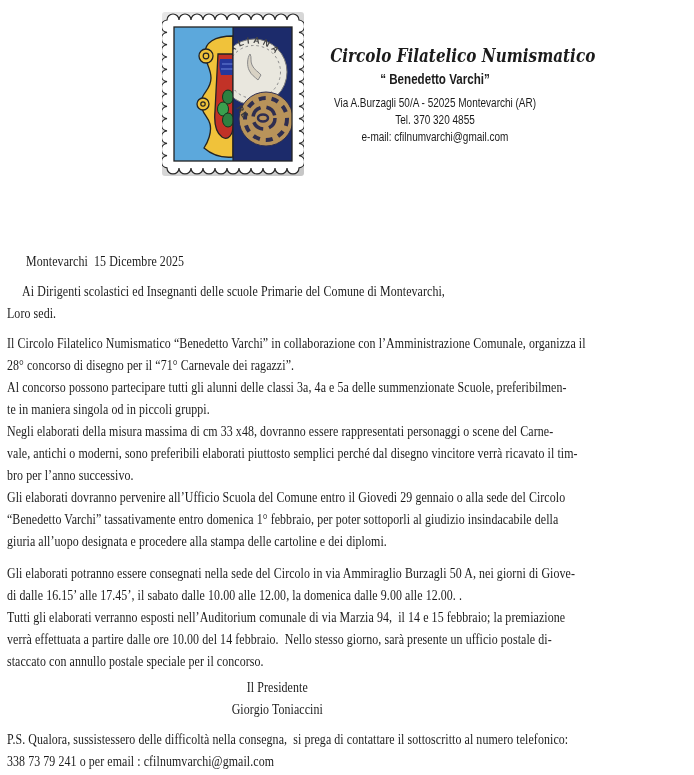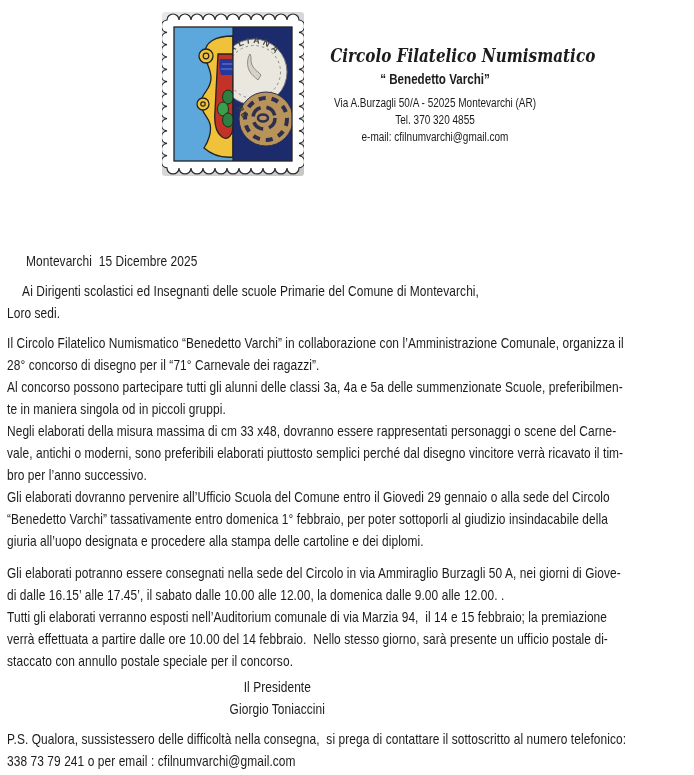--- a/index.html
+++ b/index.html
@@ -12,21 +12,21 @@
   
   .letterhead{
     position:absolute;left:304px;top:44px;width:262px;text-align:center;
     transform:scaleX(0.8);transform-origin:50% 0;
   }
   .org-name{font-family:"DejaVu Serif",serif;font-style:italic;font-weight:bold;font-size:19px;line-height:22px;white-space:nowrap;}
   .org-sub{font-weight:bold;font-size:14.5px;line-height:18px;margin-top:4px;white-space:nowrap;}
   .org-line{font-size:12.5px;line-height:17px;white-space:nowrap;}
   .org-line.first{margin-top:7px;}
   
-  .letter{position:absolute;left:7px;top:250px;width:680px;}
+  .letter{position:absolute;left:7px;top:250px;width:680px;font-family:Liberation Serif, serif;}
   .condense{
     width:856px;transform:scaleX(0.795);transform-origin:0 0;
     font-size:15px;line-height:22px;letter-spacing:0.1px;
   }
   .ln{white-space:pre;}
   .ind-date{margin-left:24px;}
   .ind-recip{margin-left:19px;}
   .sig{width:680px;text-align:center;white-space:pre;}
   .sp4{height:4px;} .sp8{height:8px;} .sp10{height:10px;}
 </style>

